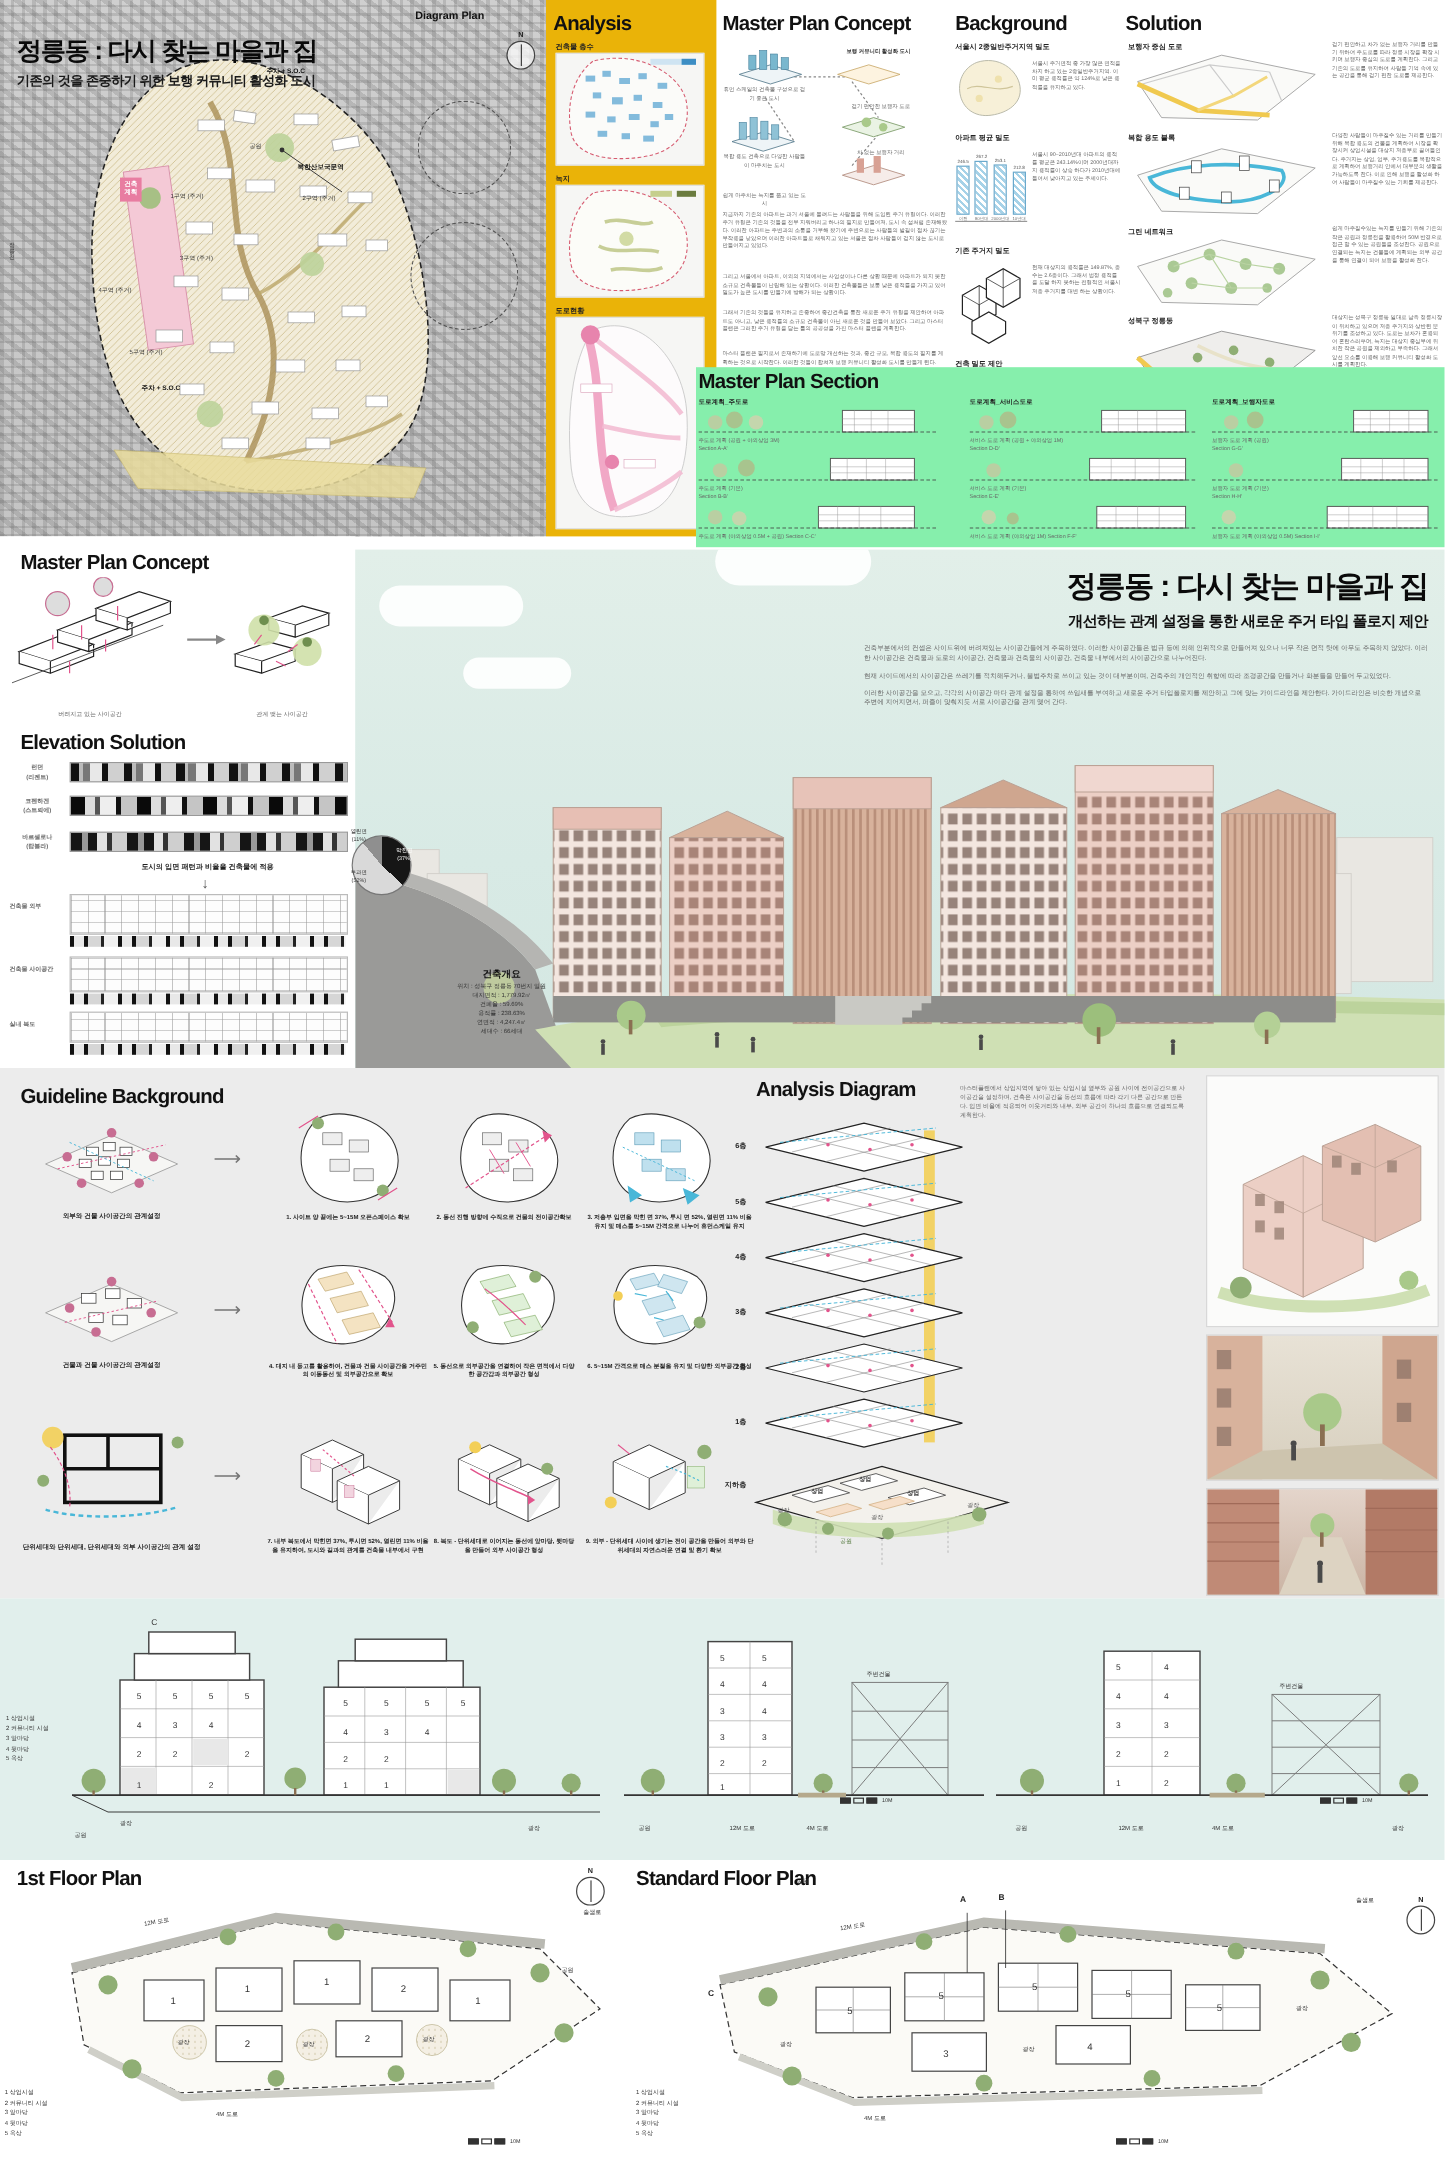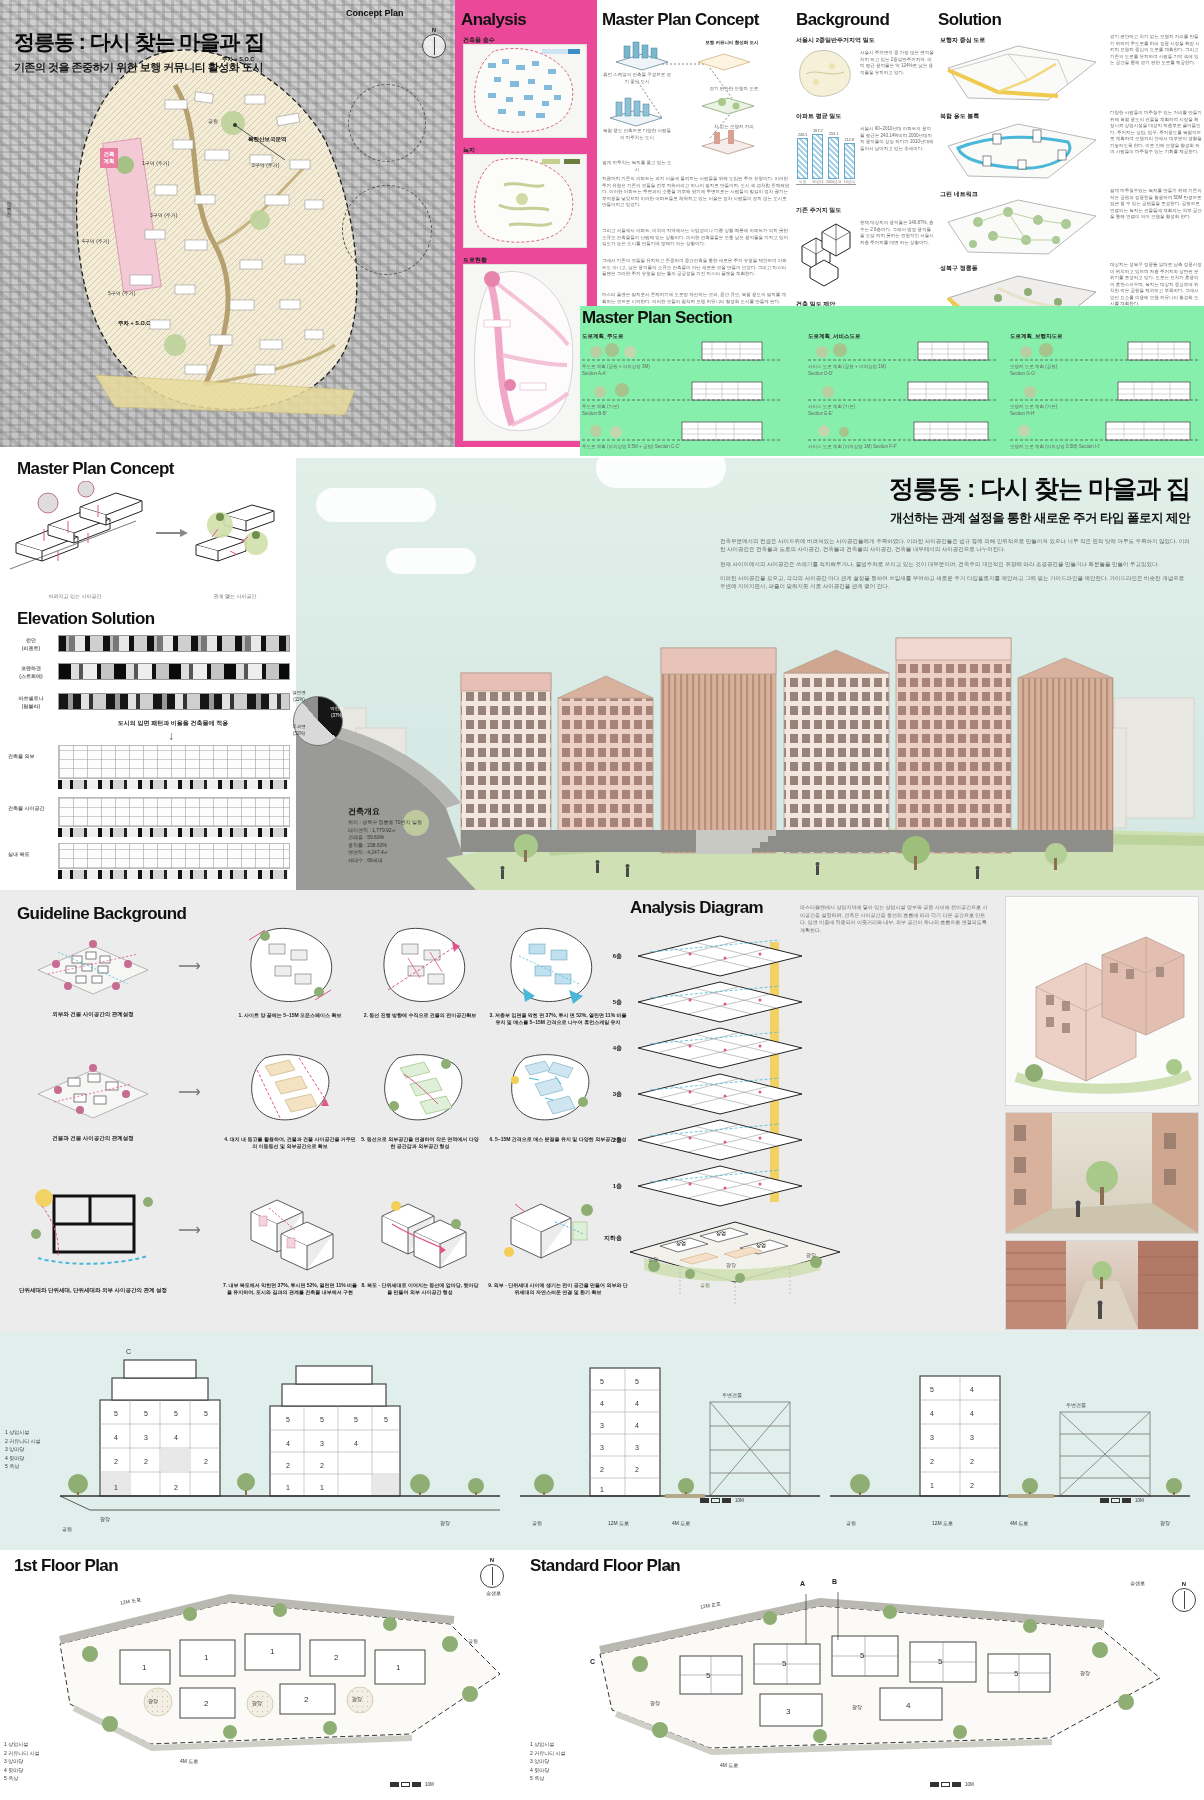--- a/index.html
+++ b/index.html
@@ -117,30 +117,30 @@
     <span class="abs map-lbl" style="left:208px;top:118px;">공원</span>
     <span class="abs map-lbl" style="left:142px;top:160px;">1구역 (주거)</span>
     <span class="abs map-lbl" style="left:252px;top:162px;">2구역 (주거)</span>
     <span class="abs map-lbl" style="left:150px;top:212px;">3구역 (주거)</span>
     <span class="abs map-lbl" style="left:82px;top:238px;">4구역 (주거)</span>
     <span class="abs map-lbl" style="left:108px;top:290px;">5구역 (주거)</span>
     <span class="abs map-lbl-b" style="left:118px;top:320px;">주차 + S.O.C</span>
     <span class="abs map-lbl" style="left:6px;top:198px;writing-mode:vertical-rl;">정릉천</span>
     <div class="abs" style="left:100px;top:148px;width:14px;padding:3px 2px;background:#e87da1;color:#fff;font-size:5.5px;font-weight:bold;text-align:center;line-height:1.3;">건축 계획</div>
 
-    <span class="abs" style="left:346px;top:8px;font-size:9px;font-weight:bold;color:#111;">Concept Plan</span>
+    <span class="abs" style="left:346px;top:8px;font-size:9px;font-weight:bold;color:#111;">Diagram Plan</span>
     <div class="abs compass" style="left:422px;top:34px;">
       <span class="n">N</span>
     </div>
 
     <div class="abs dashc" style="left:348px;top:84px;width:76px;height:76px;"></div>
     <div class="abs dashc" style="left:342px;top:185px;width:88px;height:88px;"></div>
   </div>
 
-  <div class="abs" id="analysis-col" style="left:455px;top:0;width:142px;height:447px;background:#ec4899;text-decoration:underline;">
+  <div class="abs" id="analysis-col" style="left:455px;top:0;width:142px;height:447px;background:#eab308;text-decoration:underline;">
     <div class="hsec" style="position:absolute;left:6px;top:10px;">Analysis</div>
     <div class="abs f6 b" style="left:8px;top:36px;">건축물 층수</div>
     <div class="abs card" style="left:8px;top:44px;width:122px;height:92px;">
       <svg width="122" height="92" viewBox="0 0 122 92">
         <path d="M30,6 C12,20 8,45 12,66 C16,84 40,90 70,86 C100,82 112,64 108,40 C104,18 70,-4 30,6 Z" fill="#fbfbf9" stroke="#d65b70" stroke-width="0.9" stroke-dasharray="3 2"></path>
         <g fill="#6fb0d8" opacity="0.85">
           <rect x="24" y="18" width="8" height="5"></rect>
             <rect x="38" y="14" width="7" height="5"></rect>
             <rect x="52" y="20" width="9" height="5"></rect>
           <rect x="68" y="16" width="7" height="5"></rect>
@@ -641,21 +641,21 @@
           <circle cx="331.5" cy="288" r="2"></circle>
         <rect x="520" y="288" width="3" height="9"></rect>
           <circle cx="521.5" cy="286" r="2"></circle>
         <rect x="680" y="292" width="3" height="9"></rect>
           <circle cx="681.5" cy="290" r="2"></circle>
         <rect x="205" y="292" width="3" height="9"></rect>
           <circle cx="206.5" cy="290" r="2"></circle>
       </g>
     </svg>
 
-    <div class="abs" style="left:52px;top:348px;width:140px;z-index:4;">
+    <div class="abs" style="left:52px;top:348px;width:140px;z-index:4;text-align:center;">
       <div class="f8 b" style="color:#111;">건축개요</div>
       <div class="f5" style="color:#333;margin-top:2px;">위치 : 성북구 정릉동 70번지 일원</div>
       <div class="f5" style="color:#333;">대지면적 : 1,779.92㎡</div>
       <div class="f5" style="color:#333;">건폐율 : 59.69%</div>
       <div class="f5" style="color:#333;">용적률 : 238.63%</div>
       <div class="f5" style="color:#333;">연면적 : 4,247.4㎡</div>
       <div class="f5" style="color:#333;">세대수 : 66세대</div>
     </div>
   </div>
 

